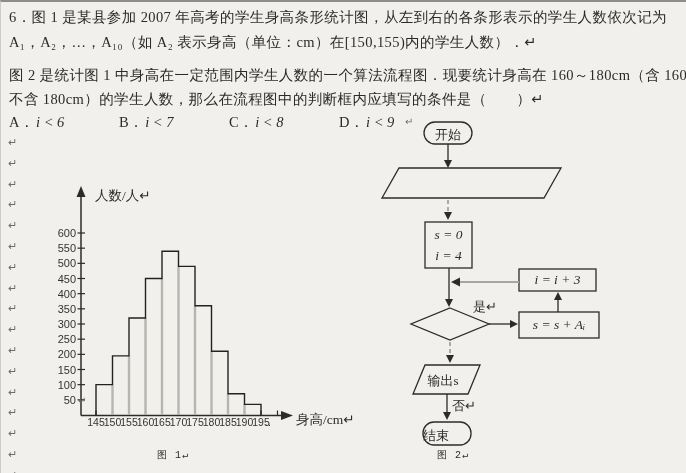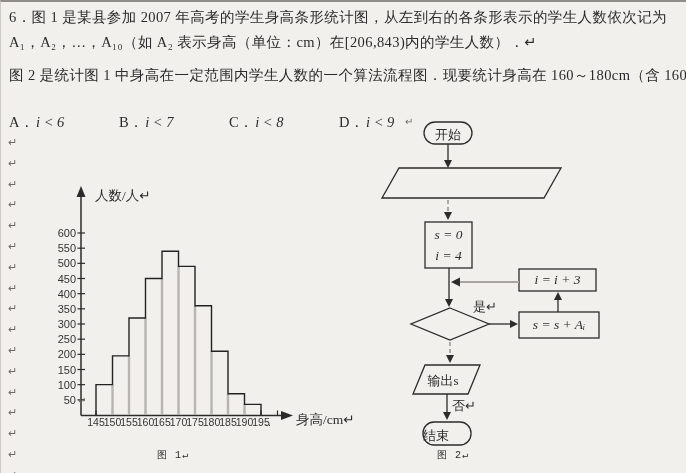--- a/index.html
+++ b/index.html
@@ -115,22 +115,23 @@
       <line x1="557" y1="310" x2="557" y2="295" stroke="#2b2b2b" stroke-width="1.3"></line>
       <polygon points="557,290 553,298 561,298" fill="#2b2b2b"></polygon>
       <line x1="449" y1="340" x2="449" y2="355" stroke="#9a9794" stroke-width="1.6" stroke-dasharray="4 3"></line>
       <polygon points="449,361 445,353 453,353" fill="#2b2b2b"></polygon>
       <line x1="446" y1="392" x2="446" y2="412" stroke="#2b2b2b" stroke-width="1.3"></line>
       <polygon points="446,418 442,410 450,410" fill="#2b2b2b"></polygon>
     </g>
   </svg>
 
   <div class="textline" style="top:6px">6．图 1 是某县参加 2007 年高考的学生身高条形统计图，从左到右的各条形表示的学生人数依次记为</div>
-  <div class="textline" style="top:31px">A₁，A₂，…，A₁₀（如 A₂ 表示身高（单位：cm）在[206,843)内的学生人数）．↵</div>
+  <div class="textline" style="top:31px">A₁，A₂，…，A₁₀（如 A₂ 表示身高（单位：cm）在[150,155)内的学生人数）．↵</div>
   <div class="textline" style="top:64px">图 2 是统计图 1 中身高在一定范围内学生人数的一个算法流程图．现要统计身高在 160～180cm（含 160cm，</div>
+  <div class="textline" style="top:88px">不含 180cm）的学生人数，那么在流程图中的判断框内应填写的条件是（　　）↵</div>
 
   <div class="opt" style="left:8px;top:111px"><span>A．</span><i>i &lt; 6</i></div>
   <div class="opt" style="left:118px;top:111px"><span>B．</span><i>i &lt; 7</i></div>
   <div class="opt" style="left:228px;top:111px"><span>C．</span><i>i &lt; 8</i></div>
   <div class="opt" style="left:338px;top:111px"><span>D．</span><i>i &lt; 9</i></div>
   <span class="rmark" style="left:404px;top:114px">↵</span>
 
   <div id="pilcrow-col">
       <span class="pmark" style="top: 134px;">↵</span>
       <span class="pmark" style="top: 154.8px;">↵</span>

